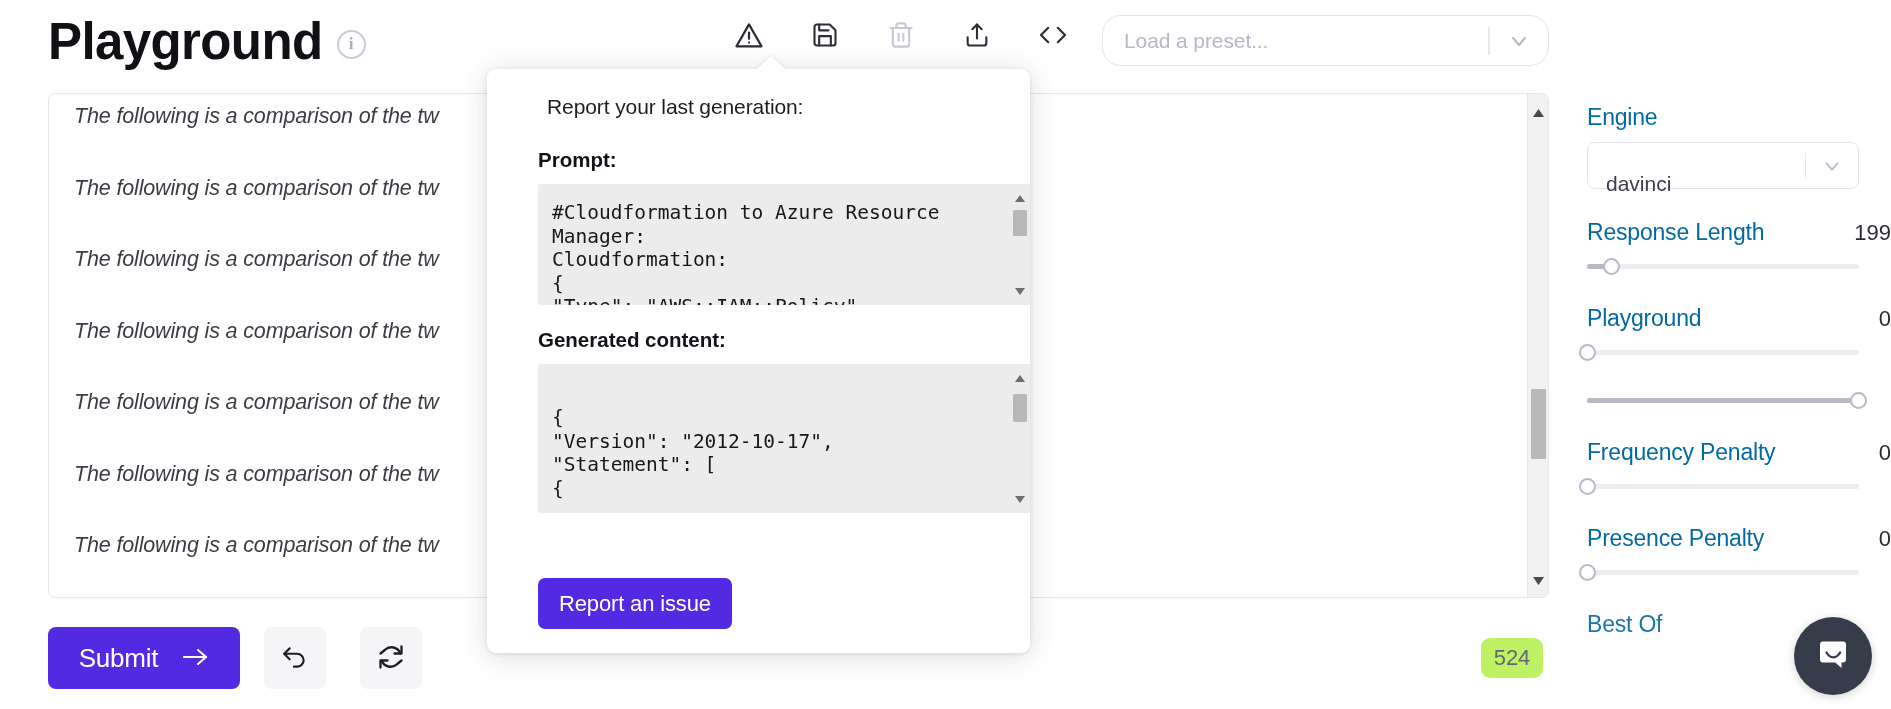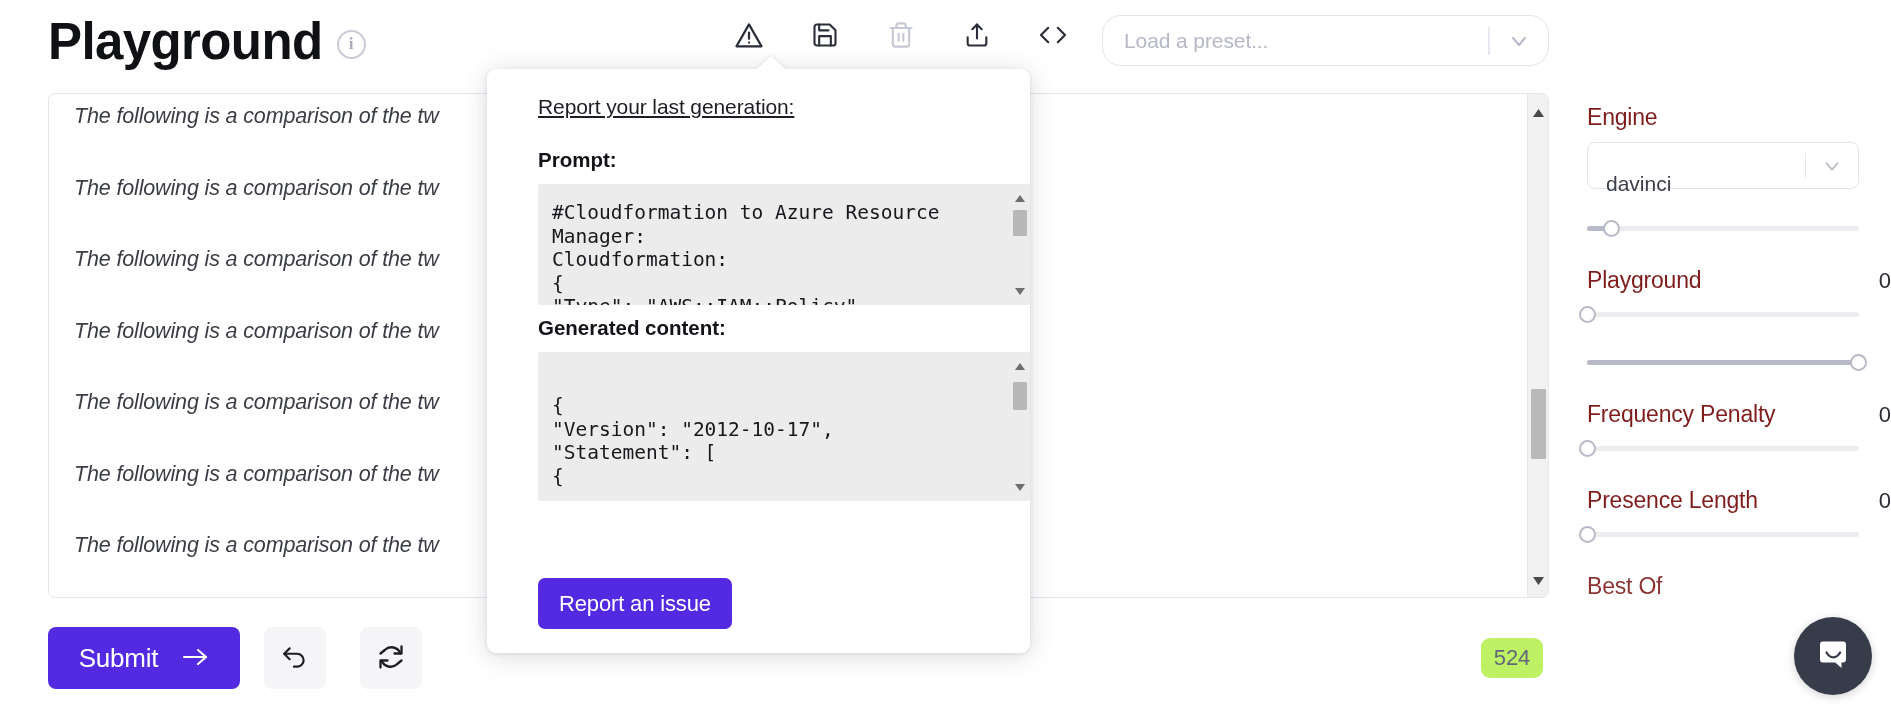--- a/index.html
+++ b/index.html
@@ -96,21 +96,21 @@
   }
   .popover-arrow {
     position: absolute; left: 756px; top: 56px;
     width: 0; height: 0;
     border-left: 15px solid transparent;
     border-right: 15px solid transparent;
     border-bottom: 14px solid #ffffff;
     z-index: 41;
     filter: drop-shadow(0 -2px 2px rgba(40,44,63,0.07));
   }
-  .pop-lead { font-size: 21px; color: #1c1e24; letter-spacing: -0.1px; margin: 0 0 29px 21px; text-decoration: underline; }
+  .pop-lead { font-size: 21px; color: #1c1e24; letter-spacing: -0.1px; margin: 0 0 29px 30px; }
   .pop-label { font-size: 20.5px; font-weight: 700; color: #121318; margin: 0 0 12px 21px; }
   .code-box {
     position: relative; margin: 0 0 0 21px;
     width: 492px; background: #ececec; border-radius: 2px;
     overflow: hidden;
   }
   .code-box.prompt { height: 121px; }
   .code-box.generated { height: 149px; }
   .code-text {
     position: absolute; left: 14px; right: 30px;
@@ -168,21 +168,21 @@
     display: flex; align-items: center; justify-content: center;
     padding: 0 12px;
   }
 
   
   .settings { position: absolute; left: 1587px; top: 104px; width: 304px; }
   .set-label-row {
     display: flex; align-items: baseline; justify-content: space-between;
     margin-bottom: 11px;
   }
-  .set-label { font-size: 23px; color: #7f1d1d; letter-spacing: -0.2px; }
+  .set-label { font-size: 23px; color: #0369a1; letter-spacing: -0.2px; }
   .set-value { font-size: 22px; color: #2b2d35; }
   .engine-select {
     width: 272px; height: 47px; border: 1.5px solid #e3e4ec; border-radius: 8px;
     background: #fff; display: flex; align-items: center; margin-bottom: 30px;
   }
   .engine-value { flex: 1; padding-left: 18px; font-size: 21px; color: #3c3e49; margin-top: 36px; }
   .engine-divider { width: 1.5px; height: 25px; background: #e6e7ef; }
   .engine-caret { width: 52px; display: flex; align-items: center; justify-content: center; }
 
   .slider-group { margin-bottom: 30px; }
@@ -320,21 +320,21 @@
         </div>
         <div class="cs-thumb"></div>
         <div class="cs-arrow down">
           <svg width="10" height="7" viewBox="0 0 10 7">
               <polygon points="5,7 10,0 0,0" fill="#6e6e6e"></polygon>
             </svg>
         </div>
       </div>
     </div>
 
-    <div class="pop-label" style="margin-top:11px">Generated content:</div>
+    <div class="pop-label" style="margin-top:23px">Generated content:</div>
     <div class="code-box generated">
       <div class="code-text">{
 "Version": "2012-10-17",
 "Statement": [
 {</div>
       <div class="code-scroll">
         <div class="cs-arrow up">
           <svg width="10" height="7" viewBox="0 0 10 7">
               <polygon points="5,0 10,7 0,7" fill="#6e6e6e"></polygon>
             </svg>
@@ -392,20 +392,24 @@
       <div class="engine-value">davinci</div>
       <div class="engine-divider"></div>
       <div class="engine-caret">
         <svg width="22" height="22" viewBox="0 0 24 24" fill="none" stroke="#b6b8c6" stroke-width="2" stroke-linecap="round" stroke-linejoin="round">
           <polyline points="6 9 12 16 18 9"></polyline>
         </svg>
       </div>
     </div>
 
     <div class="slider-group">
+      <div class="set-label-row">
+        <div class="set-label">Response Length</div>
+        <div class="set-value">199</div>
+      </div>
       <div class="slider">
         <div class="track"></div>
         <div class="track-fill" style="width:9%"></div>
         <div class="thumb" style="left:calc(9% - 8px)"></div>
       </div>
     </div>
 
     <div class="slider-group">
       <div class="set-label-row">
         <div class="set-label">Playground</div>
@@ -433,21 +437,21 @@
       </div>
       <div class="slider">
         <div class="track"></div>
         <div class="track-fill" style="width:0%"></div>
         <div class="thumb" style="left:-8px"></div>
       </div>
     </div>
 
     <div class="slider-group">
       <div class="set-label-row">
-        <div class="set-label">Presence Length</div>
+        <div class="set-label">Presence Penalty</div>
         <div class="set-value">0</div>
       </div>
       <div class="slider">
         <div class="track"></div>
         <div class="track-fill" style="width:0%"></div>
         <div class="thumb" style="left:-8px"></div>
       </div>
     </div>
 
     <div class="set-label" style="opacity:.9">Best Of</div>

